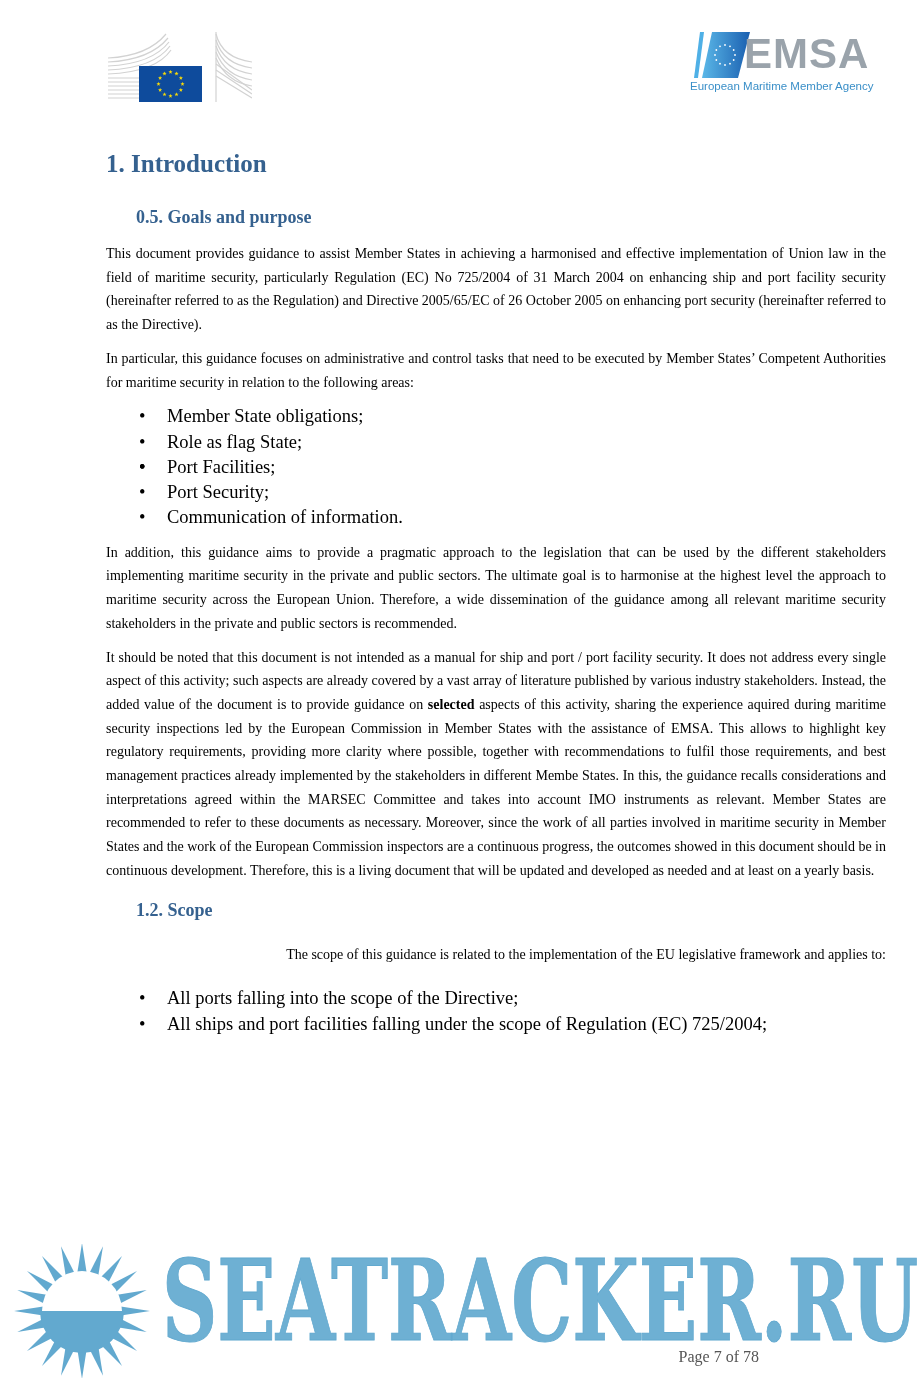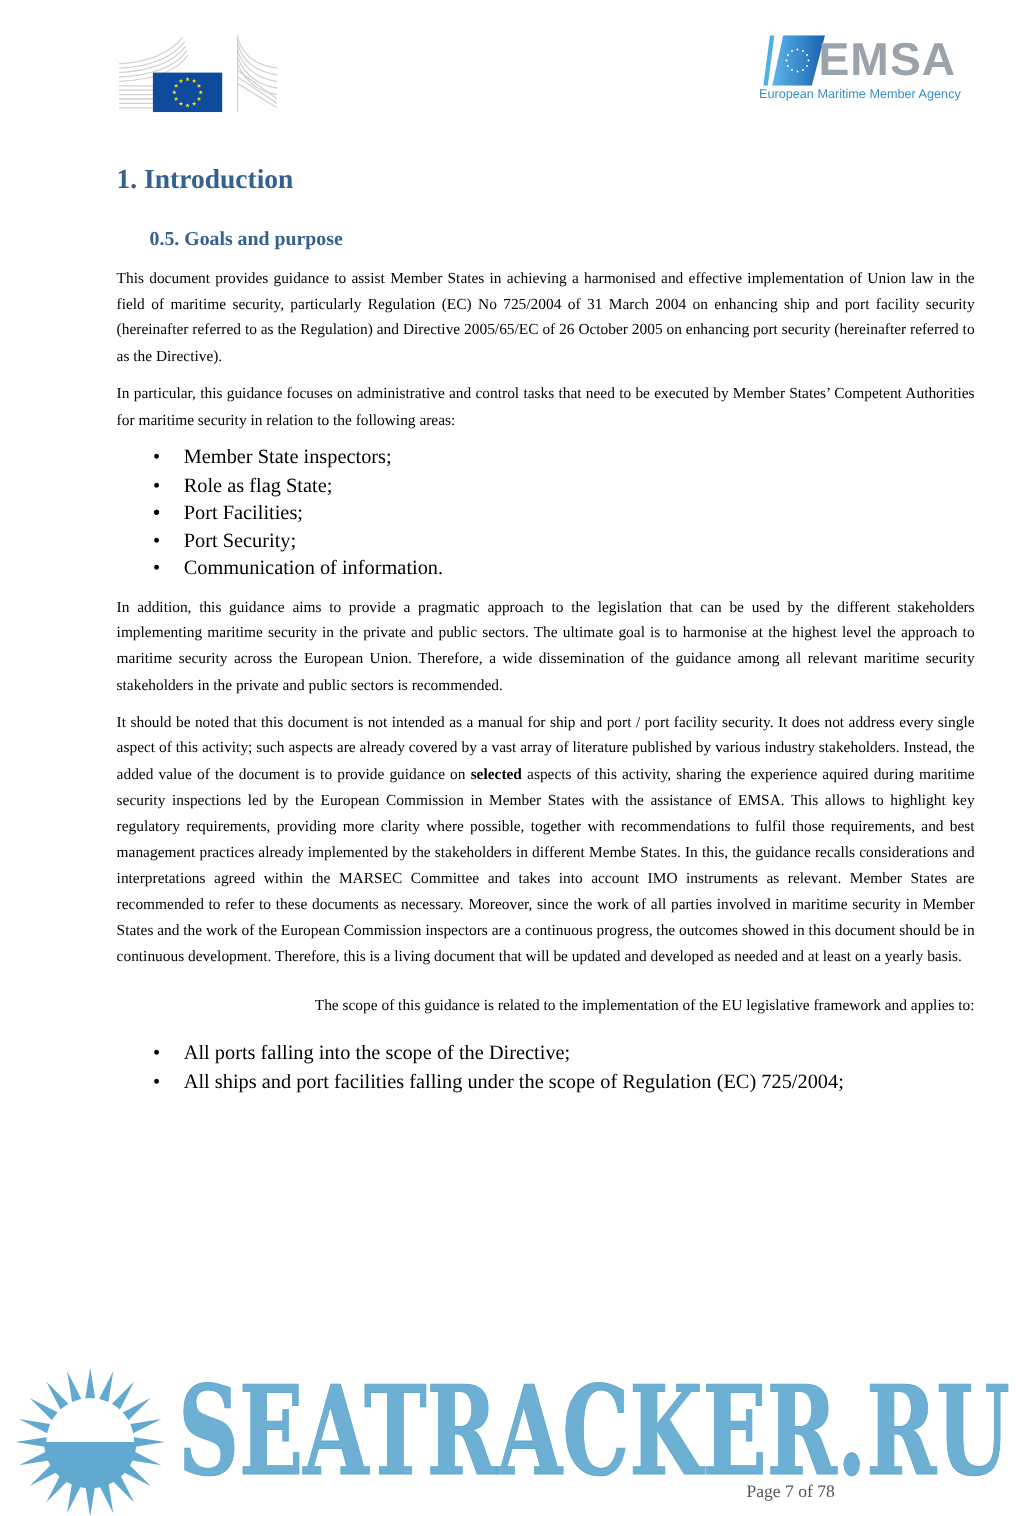--- a/index.html
+++ b/index.html
@@ -116,33 +116,34 @@
 
   <div class="content">
     <h1>1. Introduction</h1>
 
     <h2 class="goals">0.5. Goals and purpose</h2>
 
     <p class="first">This document provides guidance to assist Member States in achieving a harmonised and effective implementation of Union law in the field of maritime security, particularly Regulation (EC) No 725/2004 of 31 March 2004 on enhancing ship and port facility security (hereinafter referred to as the Regulation) and Directive 2005/65/EC of 26 October 2005 on enhancing port security (hereinafter referred to as the Directive).</p>
     <p class="gap">In particular, this guidance focuses on administrative and control tasks that need to be executed by Member States’ Competent Authorities for maritime security in relation to the following areas:</p>
 
     <ul>
-      <li><span class="bullet">•</span><span>Member State inspectors;</span></li>
+      <li><span class="bullet">•</span><span>Member State obligations;</span></li>
       <li><span class="bullet">•</span><span>Role as flag State;</span></li>
       <li><span class="bullet">•</span></li>
       <li><span class="bullet">•</span></li>
       <li><span class="bullet">•</span><span>Port Facilities;</span></li>
       <li><span class="bullet">•</span><span>Port Security;</span></li>
       <li><span class="bullet">•</span><span>Communication of information.</span></li>
     </ul>
 
     <p class="gap">In addition, this guidance aims to provide a pragmatic approach to the legislation that can be used by the different stakeholders implementing maritime security in the private and public sectors. The ultimate goal is to harmonise at the highest level the approach to maritime security across the European Union. Therefore, a wide dissemination of the guidance among all relevant maritime security stakeholders in the private and public sectors is recommended.</p>
 
     <p class="gap"><span>It should be noted that this document is not intended as a manual for ship and port / port facility security. It does not address every single aspect of this activity; such aspects are already covered by a vast array of literature published by various industry stakeholders. Instead, the added value of the document is to provide guidance on </span><b>selected</b><span> aspects of this activity, sharing the experience aquired during maritime security inspections led by the European Commission in Member States with the assistance of EMSA. This allows to highlight key regulatory requirements, providing more clarity where possible, together with recommendations to fulfil those requirements, and best management practices already implemented by the stakeholders in different Membe States. In this, the guidance recalls considerations and interpretations agreed within the MARSEC Committee and takes into account IMO instruments as relevant. Member States are recommended to refer to these documents as necessary. Moreover, since the work of all parties involved in maritime security in Member States and the work of the European Commission inspectors are a continuous progress, the outcomes showed in this document should be in continuous development. Therefore, this is a living document that will be updated and developed as needed and at least on a yearly basis.</span></p>
 
+    <h2 class="scope">1.2. Scope</h2>
 
     <p class="after-scope">The scope of this guidance is related to the implementation of the EU legislative framework and applies to:</p>
 
     <ul class="scope-list">
       <li><span class="bullet">•</span><span>All ports falling into the scope of the Directive;</span></li>
       <li><span class="bullet">•</span><span>All ships and port facilities falling under the scope of Regulation (EC) 725/2004;</span></li>
     </ul>
   </div>
 
   <svg class="wm-sun" viewBox="0 0 140 134">

